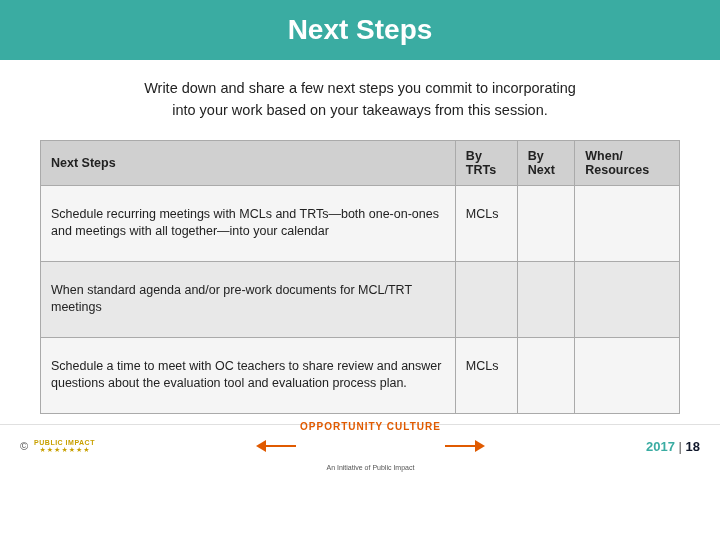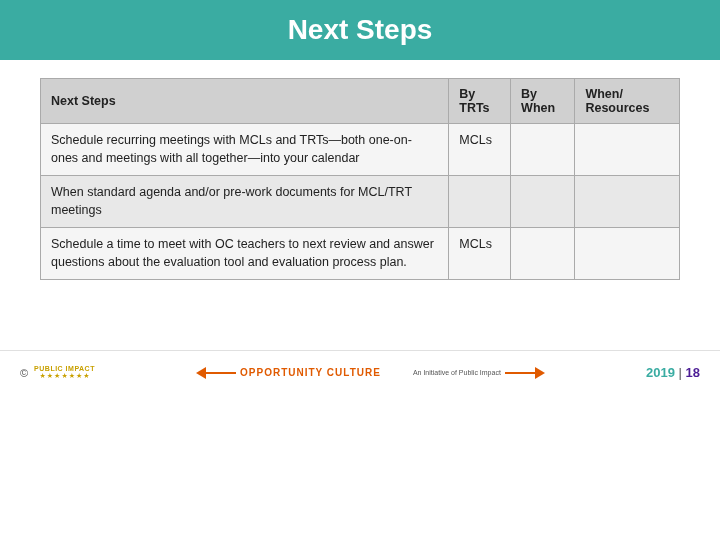--- a/index.html
+++ b/index.html
@@ -73,21 +73,21 @@
     tbody tr:nth-child(odd) {
       background: #f5f5f5;
     }
 
     tbody tr:nth-child(even) {
       background: #e8e8e8;
     }
 
     tbody td {
       border: 1px solid #aaaaaa;
-      padding: 8px 10px;
+      padding: 20px 10px;
       vertical-align: top;
       color: #222222;
       line-height: 1.4;
     }
 
     .footer {
       display: flex;
       align-items: center;
       justify-content: space-between;
       padding: 8px 20px;
@@ -146,21 +146,21 @@
     }
 
     .opp-culture-line {
       height: 2px;
       width: 30px;
       background: #e05a00;
     }
 
     .opp-culture-text-block {
       display: flex;
-      flex-direction: row;
+      flex-direction: column;
       align-items: center;
       padding: 0 4px;
       gap: 32px;
     }
 
     .opp-culture-title {
       font-size: 10px;
       font-weight: bold;
       color: #e05a00;
       letter-spacing: 1px;
@@ -185,61 +185,65 @@
       color: #555;
       font-weight: normal;
     }
 
     .footer-right span.year {
       color: #3aaca2;
       font-weight: bold;
     }
 
     .footer-right span.page-num {
-      color: #4c1d95;
+      color: #0f172a;
       font-weight: bold;
     }
   </style>
 </head>
 <body>
 
 <div class="slide">
 
   <div class="header">
     <h1 class="header-title">Next Steps</h1>
   </div>
 
   <div class="content">
 
+    <div class="intro-text">
+      <span>Write down and share a few next steps you commit to incorporating</span><br>
+      <span>into your work based on your takeaways from this session.</span>
+    </div>
 
     <div class="table-container">
       <table>
         <thead>
           <tr>
             <th>Next Steps</th>
             <th>By TRTs</th>
-            <th>By When</th>
+            <th>By Next</th>
             <th>When/ Resources</th>
           </tr>
         </thead>
         <tbody>
           <tr>
             <td>Schedule recurring meetings with MCLs and TRTs—both one-on-ones and meetings with all together—into your calendar</td>
             <td>MCLs</td>
             <td></td>
             <td></td>
           </tr>
           <tr>
             <td>When standard agenda and/or pre-work documents for MCL/TRT meetings</td>
             <td></td>
             <td></td>
             <td></td>
           </tr>
           <tr>
-            <td>Schedule a time to meet with OC teachers to next review and answer questions about the evaluation tool and evaluation process plan.</td>
+            <td>Schedule a time to meet with OC teachers to share review and answer questions about the evaluation tool and evaluation process plan.</td>
             <td>MCLs</td>
             <td></td>
             <td></td>
           </tr>
         </tbody>
       </table>
     </div>
 
   </div>
 
@@ -266,20 +270,20 @@
       <div class="opp-culture-line"></div>
       <div class="opp-culture-text-block">
         <span class="opp-culture-title">OPPORTUNITY CULTURE</span>
         <span class="opp-culture-subtitle">An Initiative of Public Impact</span>
       </div>
       <div class="opp-culture-line"></div>
       <div class="arrow-right"></div>
     </div>
 
     <div class="footer-right">
-      <span class="year">2019</span>
+      <span class="year">2017</span>
       <span>|</span>
       <span class="page-num">18</span>
     </div>
 
   </div>
 
 </div>
 
 </body></html>

